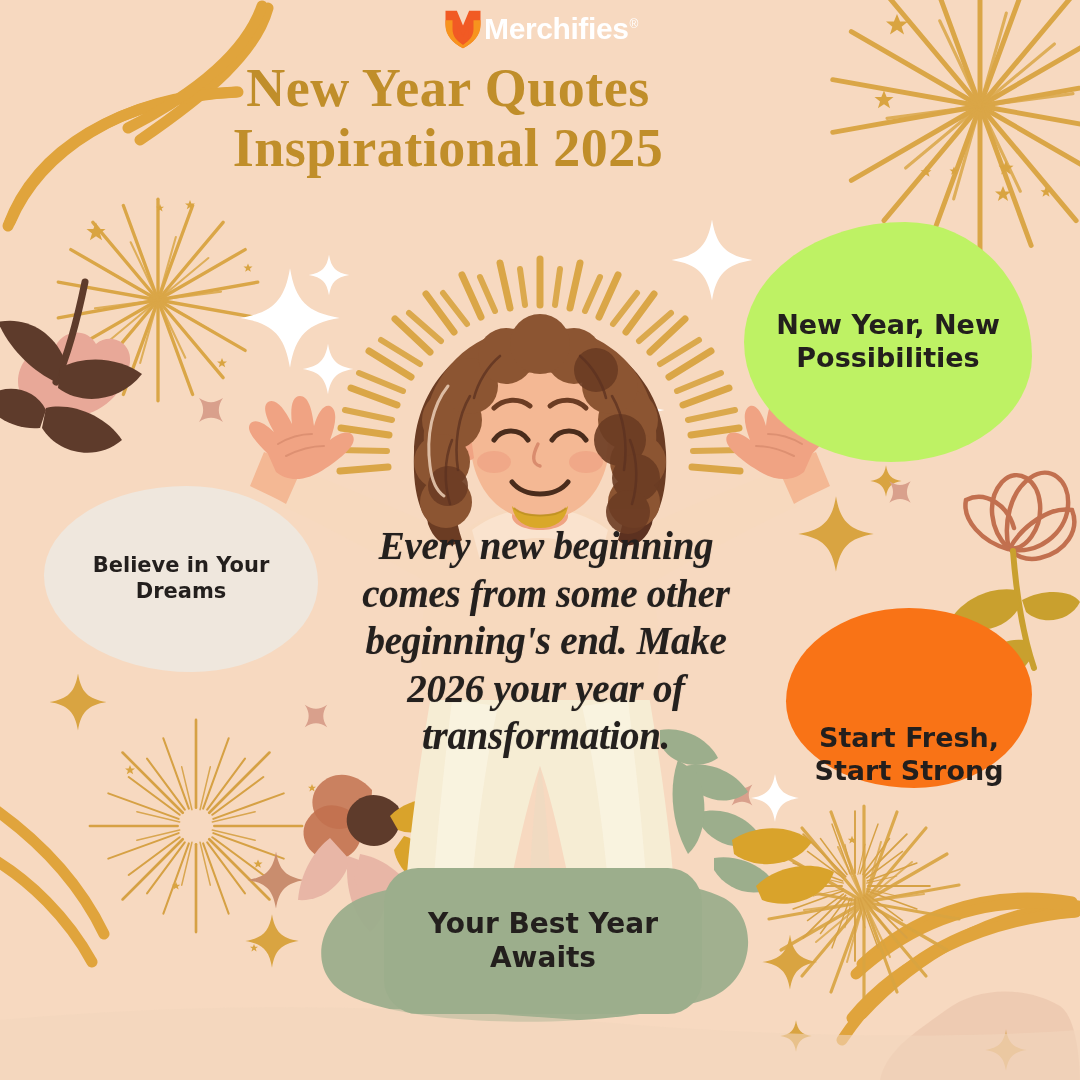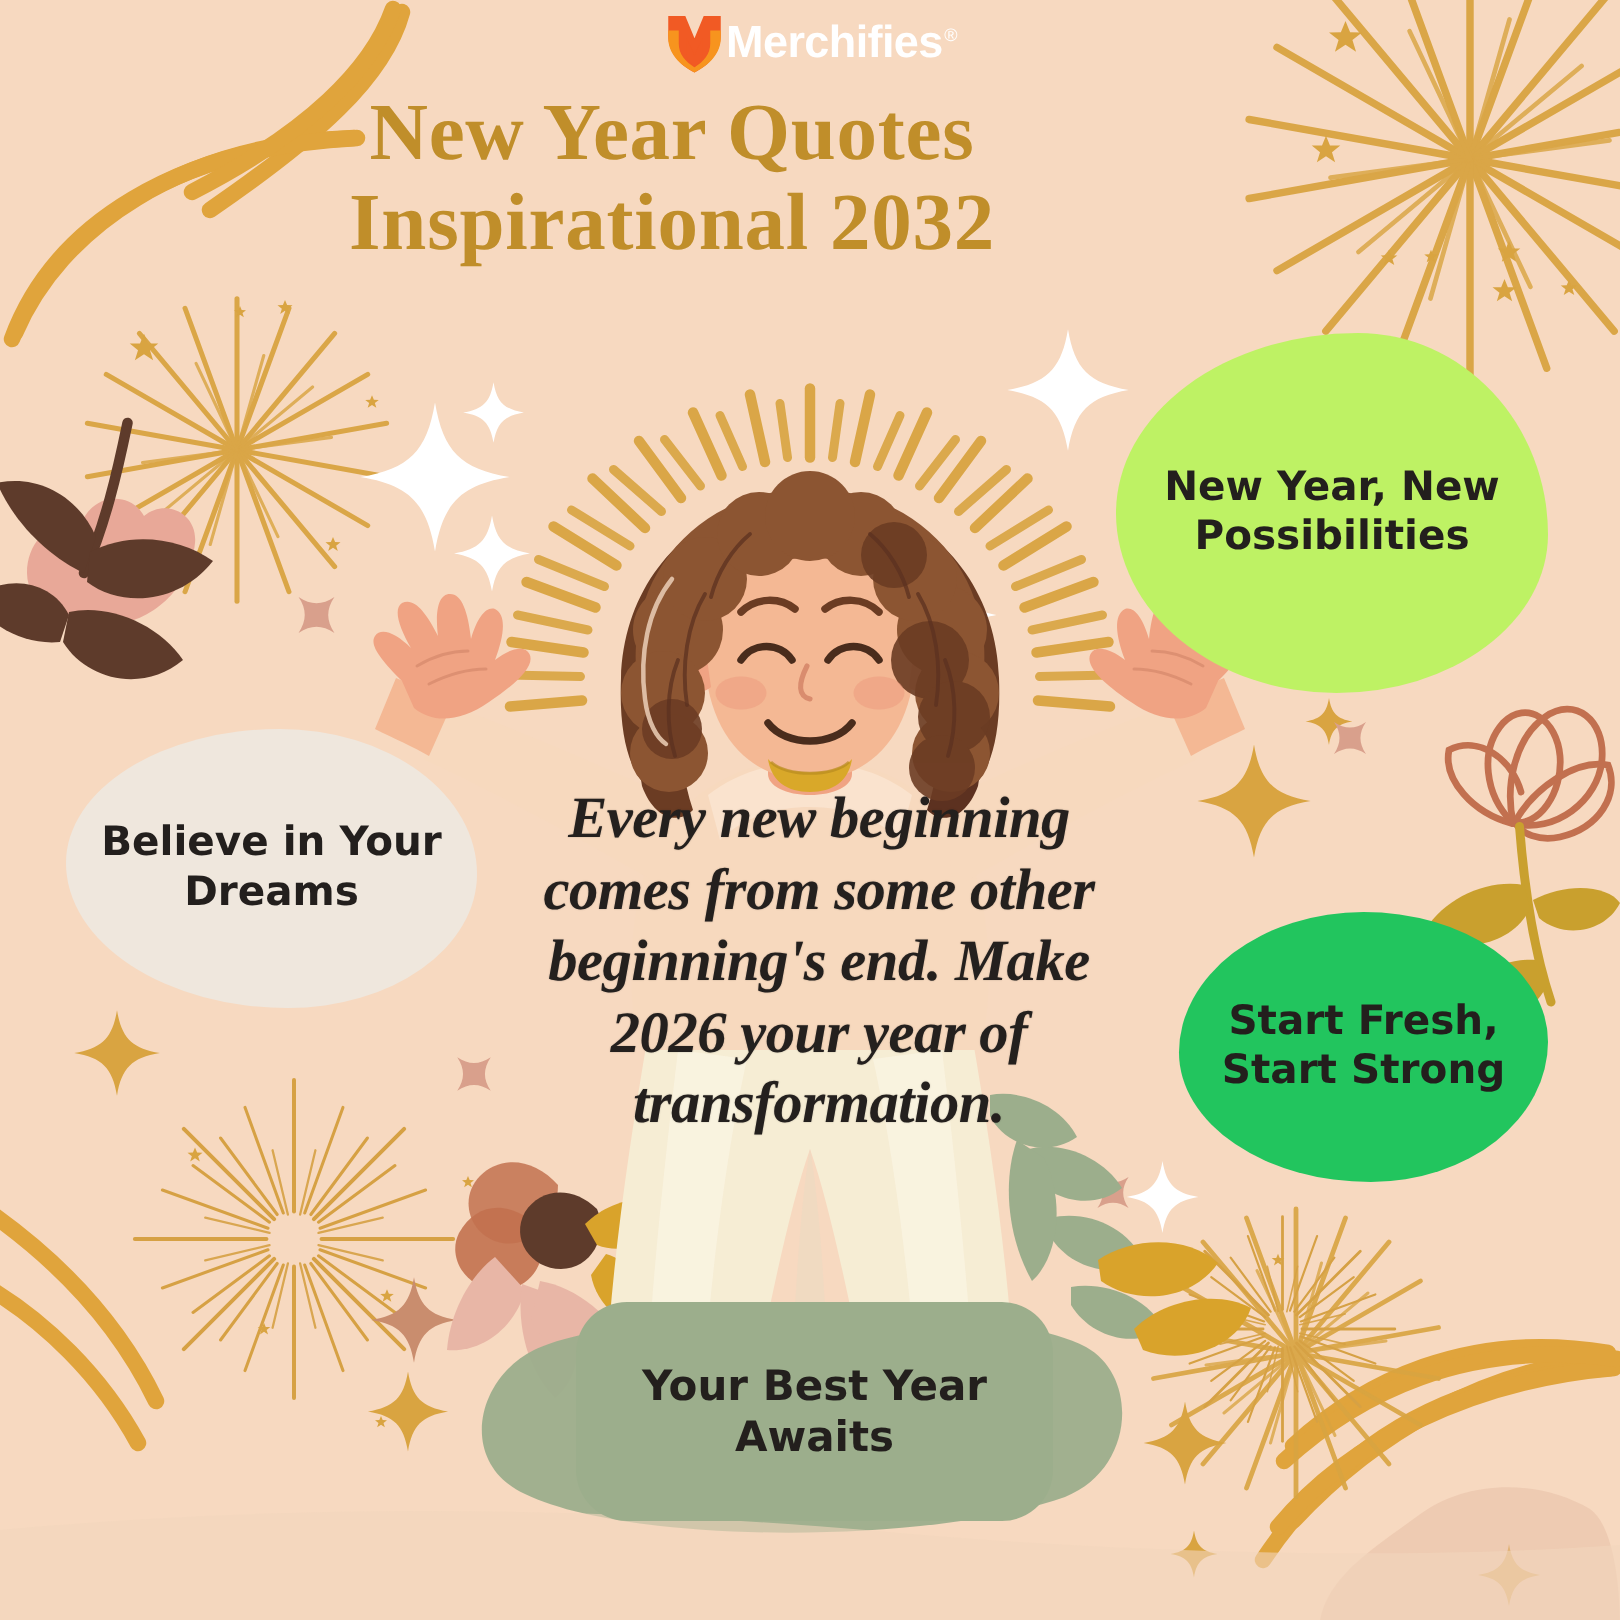--- a/index.html
+++ b/index.html
@@ -76,27 +76,27 @@
   .badge-np{
     left:744px;top:222px;width:288px;height:240px;
     background:#bef264;
     border-radius:56% 44% 49% 51% / 50% 56% 44% 50%;
     font-size:27px;padding:0 24px;
   }
   .badge-bd{
     left:44px;top:486px;width:274px;height:186px;
     background:#EFE7DD;
     border-radius:52% 48% 46% 54% / 48% 52% 48% 52%;
-    font-size:27px;padding:0 18px;
+    font-size:21px;padding:0 18px;
   }
   .badge-sf{
     left:786px;top:608px;width:246px;height:180px;
-    background:#22c55e;
+    background:#f97316;
     border-radius:50% 50% 48% 52% / 52% 48% 52% 48%;
-    font-size:27px;padding:0 18px;
+    font-size:27px;padding:0 18px;align-items:flex-end;
   }
   .badge-yb{
     left:384px;top:868px;width:318px;height:146px;
     background:#9CAE8C;
     border-radius:34px;
     font-size:28px;padding:15px 22px;
   }
 </style>
 </head>
 <body>
@@ -512,21 +512,21 @@
     <svg class="brand-mark" viewBox="0 0 48 48">
       <path d="M4,3 L17,3 L24,20 L31,3 L44,3 L44,18 C44,30 36,40 24,46 C12,40 4,30 4,18 Z" fill="#F15A24"></path>
       <path d="M4,14 L4,20 C4,31 12,40 24,46 C36,40 44,31 44,20 L44,14 L36,14 L36,24 C36,32 31,38 24,42 C17,38 12,32 12,24 L12,14 Z" fill="#F7941E"></path>
       <path d="M18,20 L24,33 L30,20 L30,34 C28,38 26,40 24,42 C22,40 20,38 18,34 Z" fill="#F15A24"></path>
     </svg>
     <span class="brand-name"><span>Merchifies</span><span class="brand-reg">®</span></span>
   </div>
 
   <div class="heading">
     <span class="l1">New Year Quotes</span>
-    <span class="l2">Inspirational 2032</span>
+    <span class="l2">Inspirational 2025</span>
   </div>
 
   <div class="quote">Every new beginning comes from some other beginning's end. Make 2026 your year of transformation.</div>
 
   <div class="badge badge-np">
     <span>New Year, New Possibilities</span>
   </div>
   <div class="badge badge-bd">
     <span>Believe in Your Dreams</span>
   </div>

